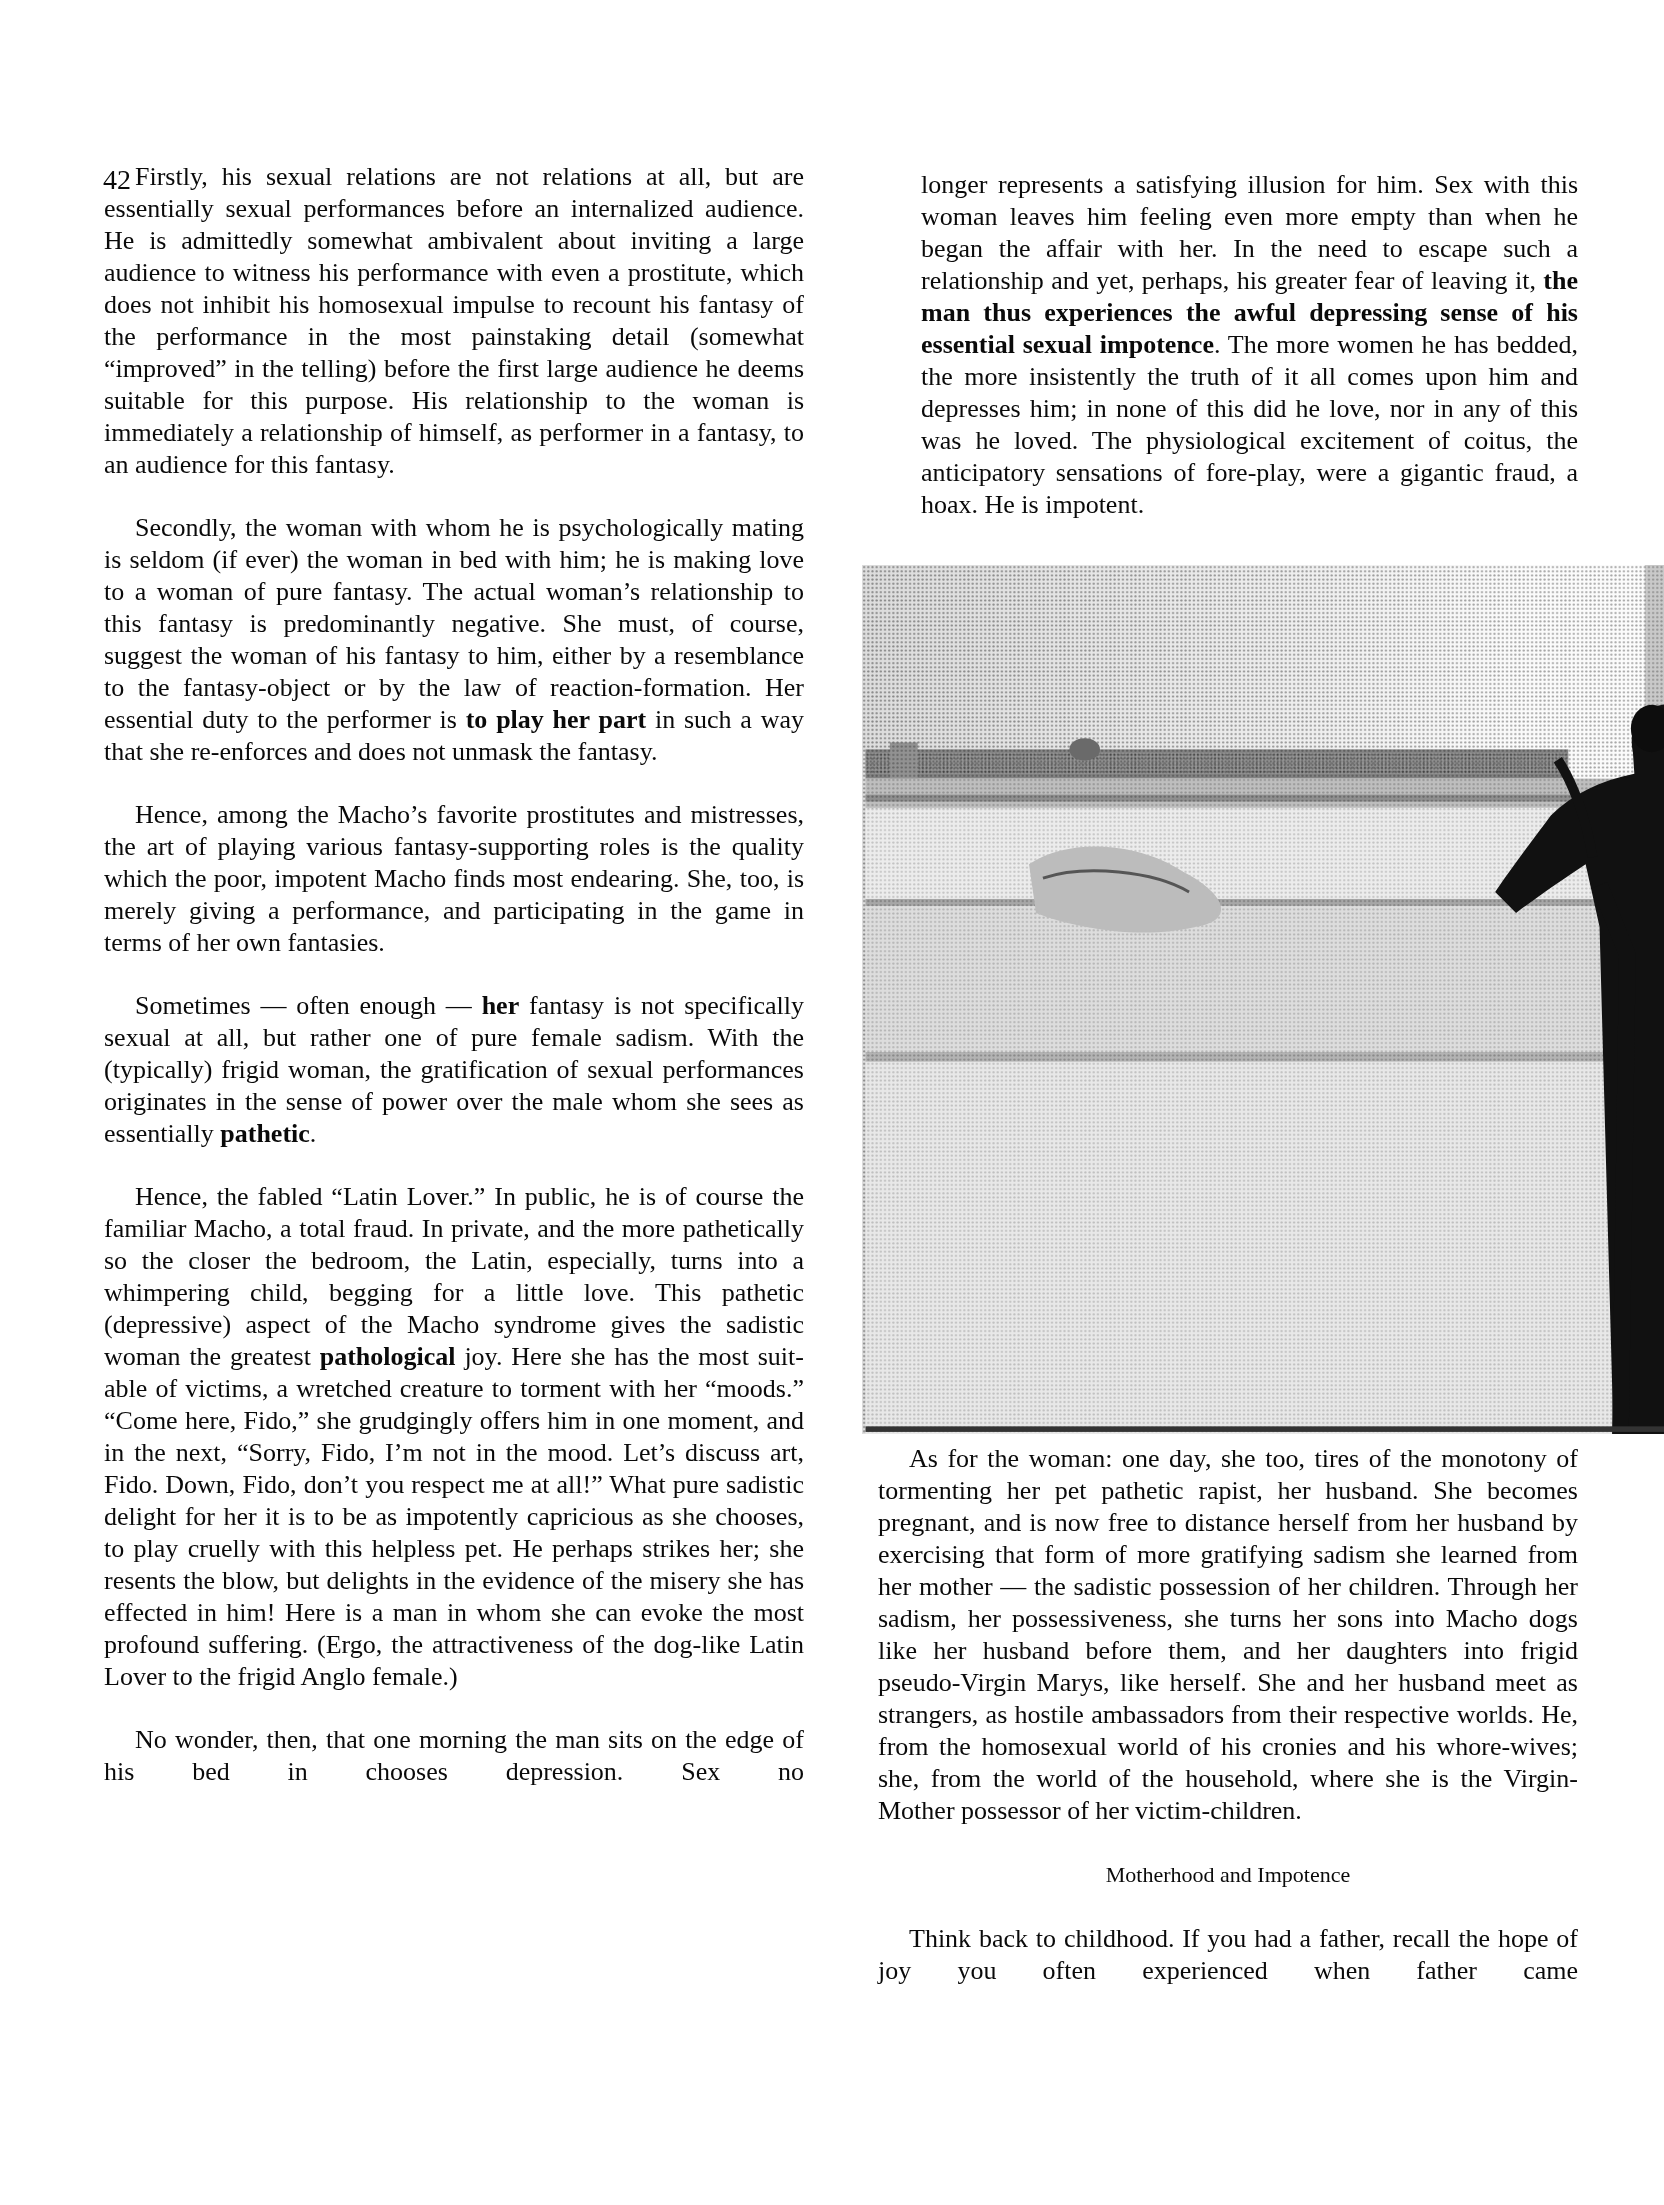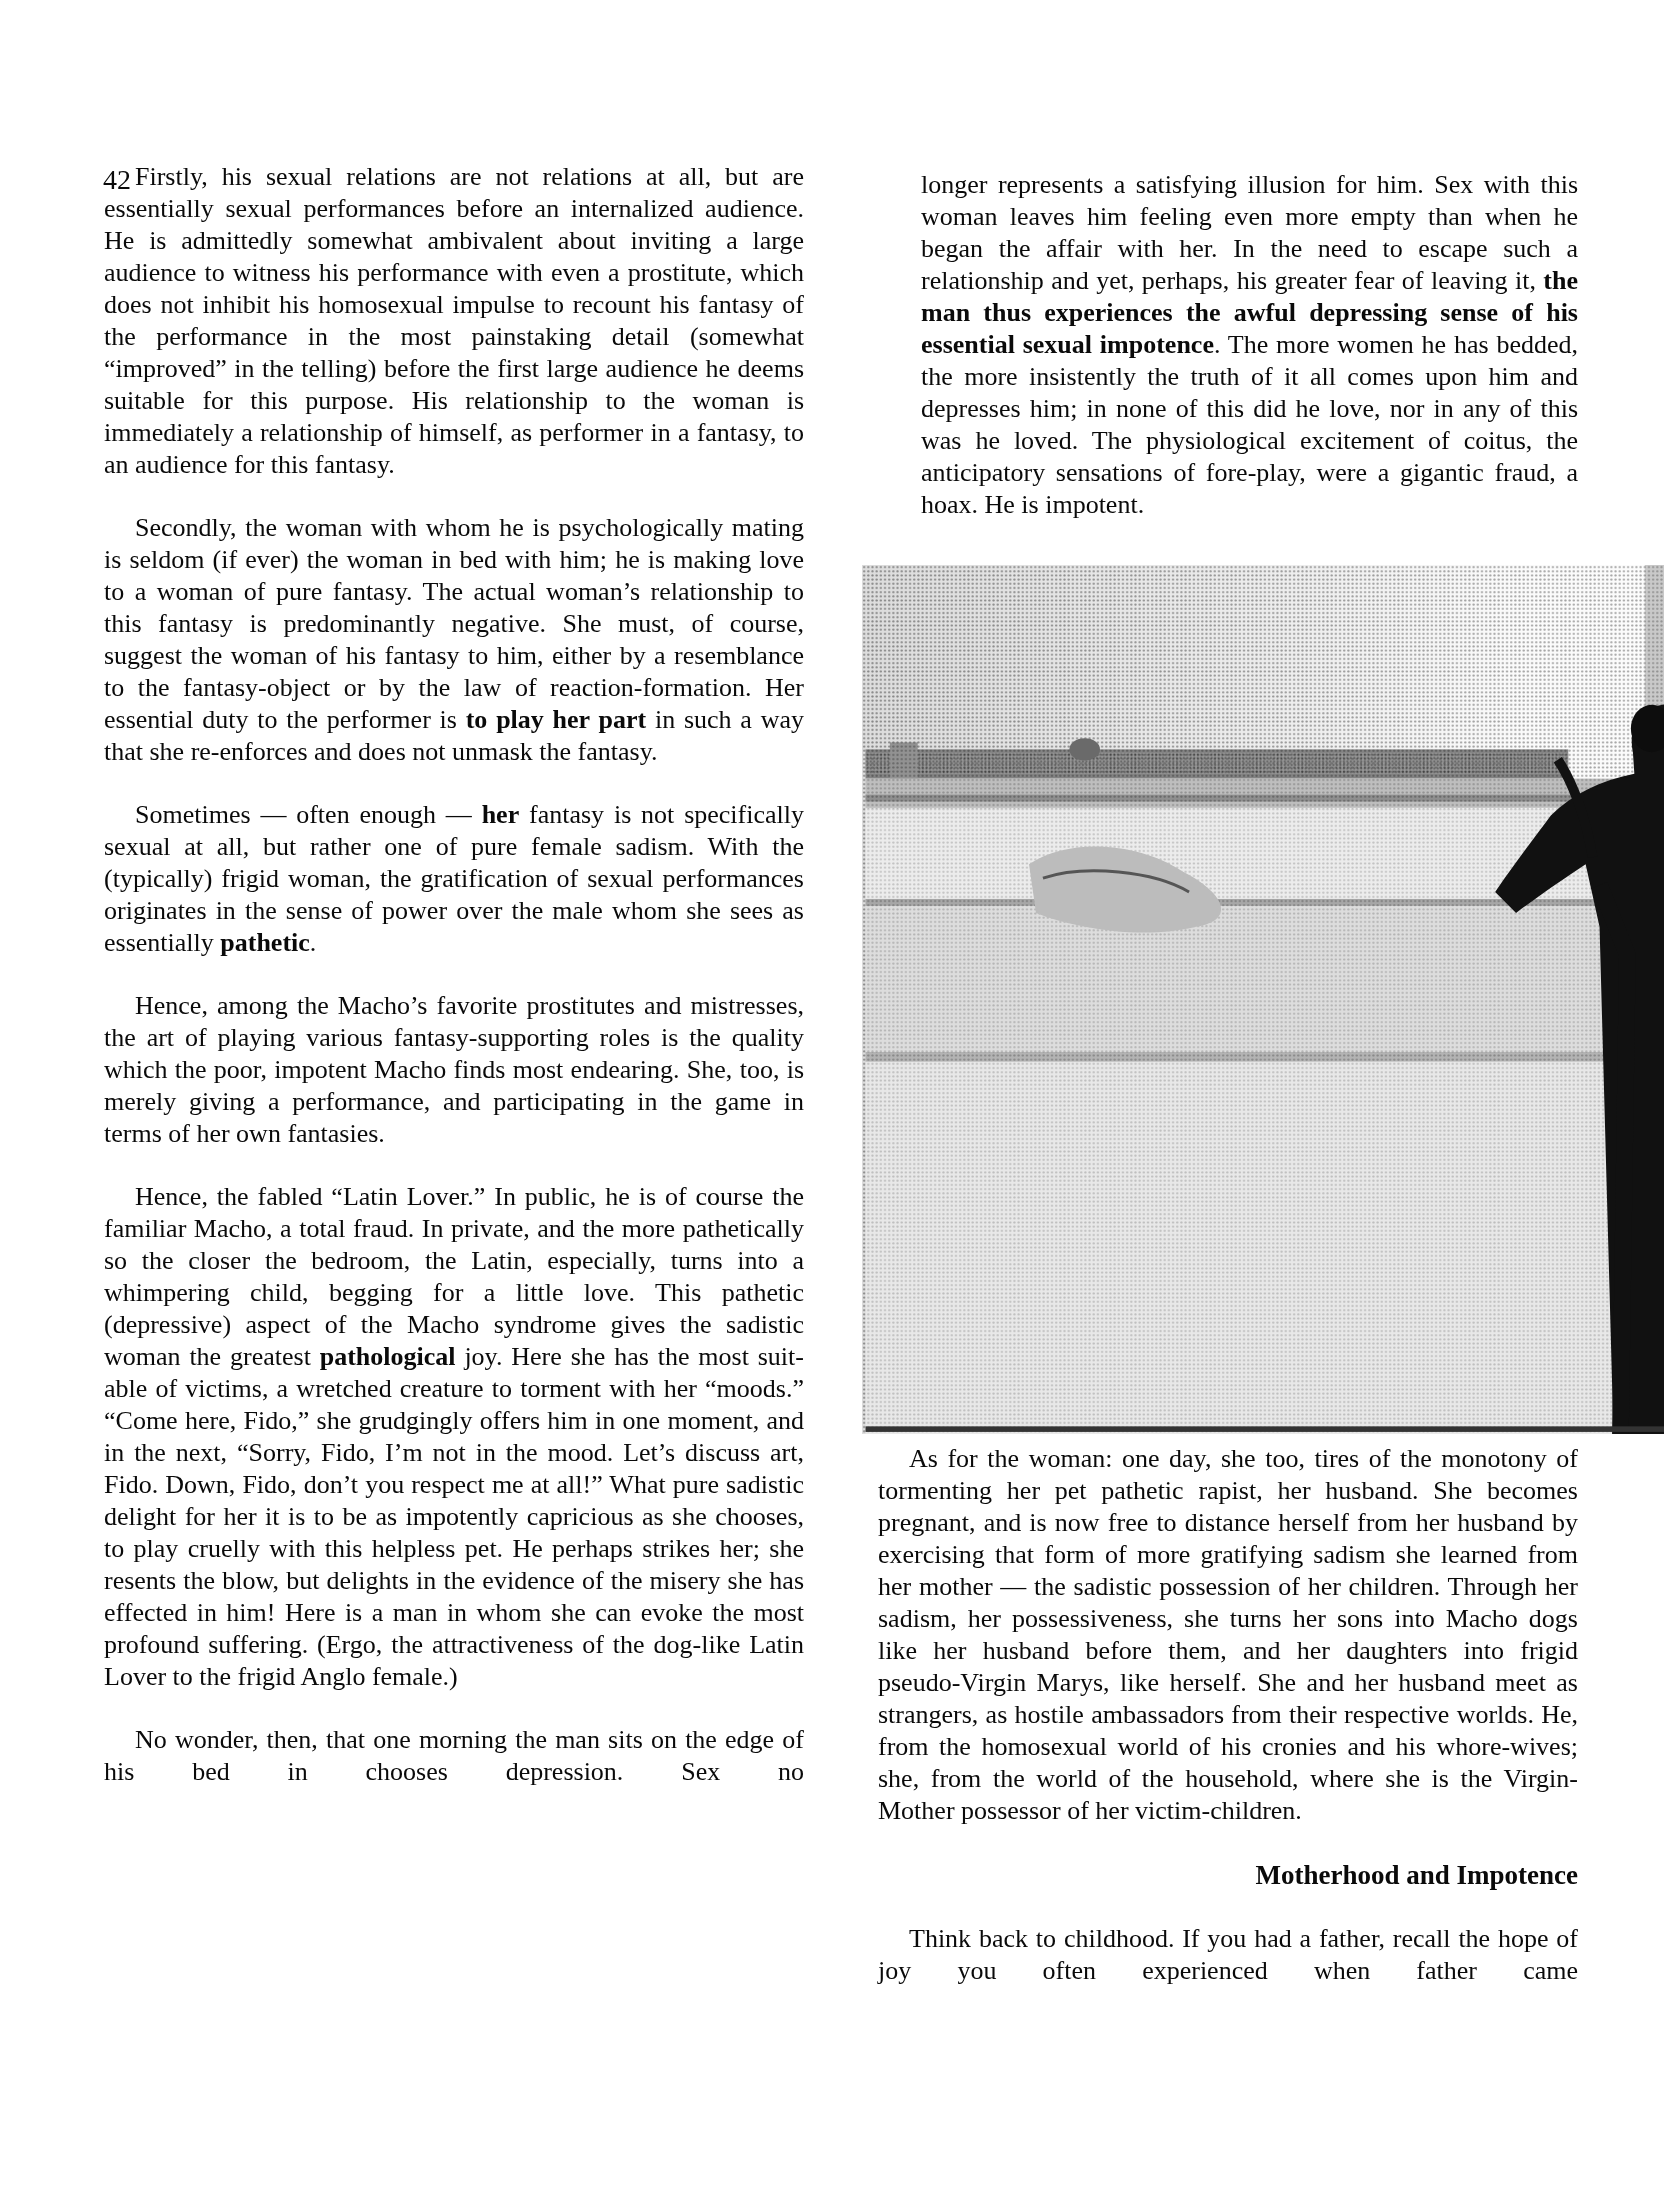--- a/index.html
+++ b/index.html
@@ -16,46 +16,46 @@
     text-align: justify; hyphens: manual;
   }
   .col p { margin: 0 0 31px 0; text-indent: 31px; }
   .col p.cont { text-indent: 0; margin-left: 43px; }
   .col p:last-child { margin-bottom: 0; }
   .left  { left: 104px; top: 161px; font-family: Liberation Serif, serif; }
   .right-top { left: 878px; top: 169px; }
   .right-bottom { left: 878px; top: 1443px; }
   b, strong { font-weight: bold; }
   .heading {
-    text-align: right; text-indent: 0 !important; font-weight: bold;
-    font-size: 27px; margin: 32px 0 32px 0 !important;
+    text-align: center; text-indent: 0 !important; font-weight: normal;
+    font-size: 22px; margin: 32px 0 32px 0 !important;
   }
   .photo {
     position: absolute; left: 862px; top: 565px; width: 803px; height: 869px;
     overflow: hidden; background: #d8d8d8;
   }
   .photo svg { display: block; }
 </style>
 </head>
 <body>
 
 <div class="page-num">42</div>
 
 <div class="col left">
   <p>
     <span>Firstly, his sexual relations are not relations at all, but are essentially sexual performances before an in­ternalized audience. He is admittedly somewhat ambiv­alent about inviting a large audience to witness his performance with even a prostitute, which does not inhibit his homosexual impulse to recount his fantasy of the performance in the most painstaking detail (some­what “improved” in the telling) before the first large audience he deems suitable for this purpose. His relationship to the woman is immediately a relationship of himself, as performer in a fantasy, to an audience for this fantasy.</span>
   </p>
   <p>
     <span>Secondly, the woman with whom he is psychologi­cally mating is seldom (if ever) the woman in bed with him; he is making love to a woman of pure fantasy. The actual woman’s relationship to this fantasy is pre­dominantly negative. She must, of course, suggest the woman of his fantasy to him, either by a resemblance to the fantasy-object or by the law of reaction-formation. Her essential duty to the performer is </span><b>to play her part</b><span> in such a way that she re-enforces and does not unmask the fantasy.</span>
   </p>
   <p>
-    <span>Sometimes — often enough — </span><b>her</b><span> fantasy is not specifically sexual at all, but rather one of pure female sadism. With the (typically) frigid woman, the gratifi­cation of sexual performances originates in the sense of power over the male whom she sees as essentially </span><b>pathetic</b><span>.</span>
+    <span>Hence, among the Macho’s favorite prostitutes and mistresses, the art of playing various fantasy-support­ing roles is the quality which the poor, impotent Macho finds most endearing. She, too, is merely giving a performance, and participating in the game in terms of her own fantasies.</span>
   </p>
   <p>
-    <span>Hence, among the Macho’s favorite prostitutes and mistresses, the art of playing various fantasy-support­ing roles is the quality which the poor, impotent Macho finds most endearing. She, too, is merely giving a performance, and participating in the game in terms of her own fantasies.</span>
+    <span>Sometimes — often enough — </span><b>her</b><span> fantasy is not specifically sexual at all, but rather one of pure female sadism. With the (typically) frigid woman, the gratifi­cation of sexual performances originates in the sense of power over the male whom she sees as essentially </span><b>pathetic</b><span>.</span>
   </p>
   <p>
     <span>Hence, the fabled “Latin Lover.” In public, he is of course the familiar Macho, a total fraud. In private, and the more pathetically so the closer the bedroom, the Latin, especially, turns into a whimpering child, beg­ging for a little love. This pathetic (depressive) aspect of the Macho syndrome gives the sadistic woman the greatest </span><b>pathological</b><span> joy. Here she has the most suit­able of victims, a wretched creature to torment with her “moods.” “Come here, Fido,” she grudgingly offers him in one moment, and in the next, “Sorry, Fido, I’m not in the mood. Let’s discuss art, Fido. Down, Fido, don’t you respect me at all!” What pure sadistic delight for her it is to be as impotently capricious as she chooses, to play cruelly with this helpless pet. He perhaps strikes her; she resents the blow, but delights in the evidence of the misery she has effected in him! Here is a man in whom she can evoke the most profound suffering. (Ergo, the attractiveness of the dog-like Latin Lover to the frigid Anglo female.)</span>
   </p>
   <p style="text-align-last: justify;">
     <span>No wonder, then, that one morning the man sits on the edge of his bed in chooses depression. Sex no</span>
   </p>
 </div>
 
 <div class="col right-top">

